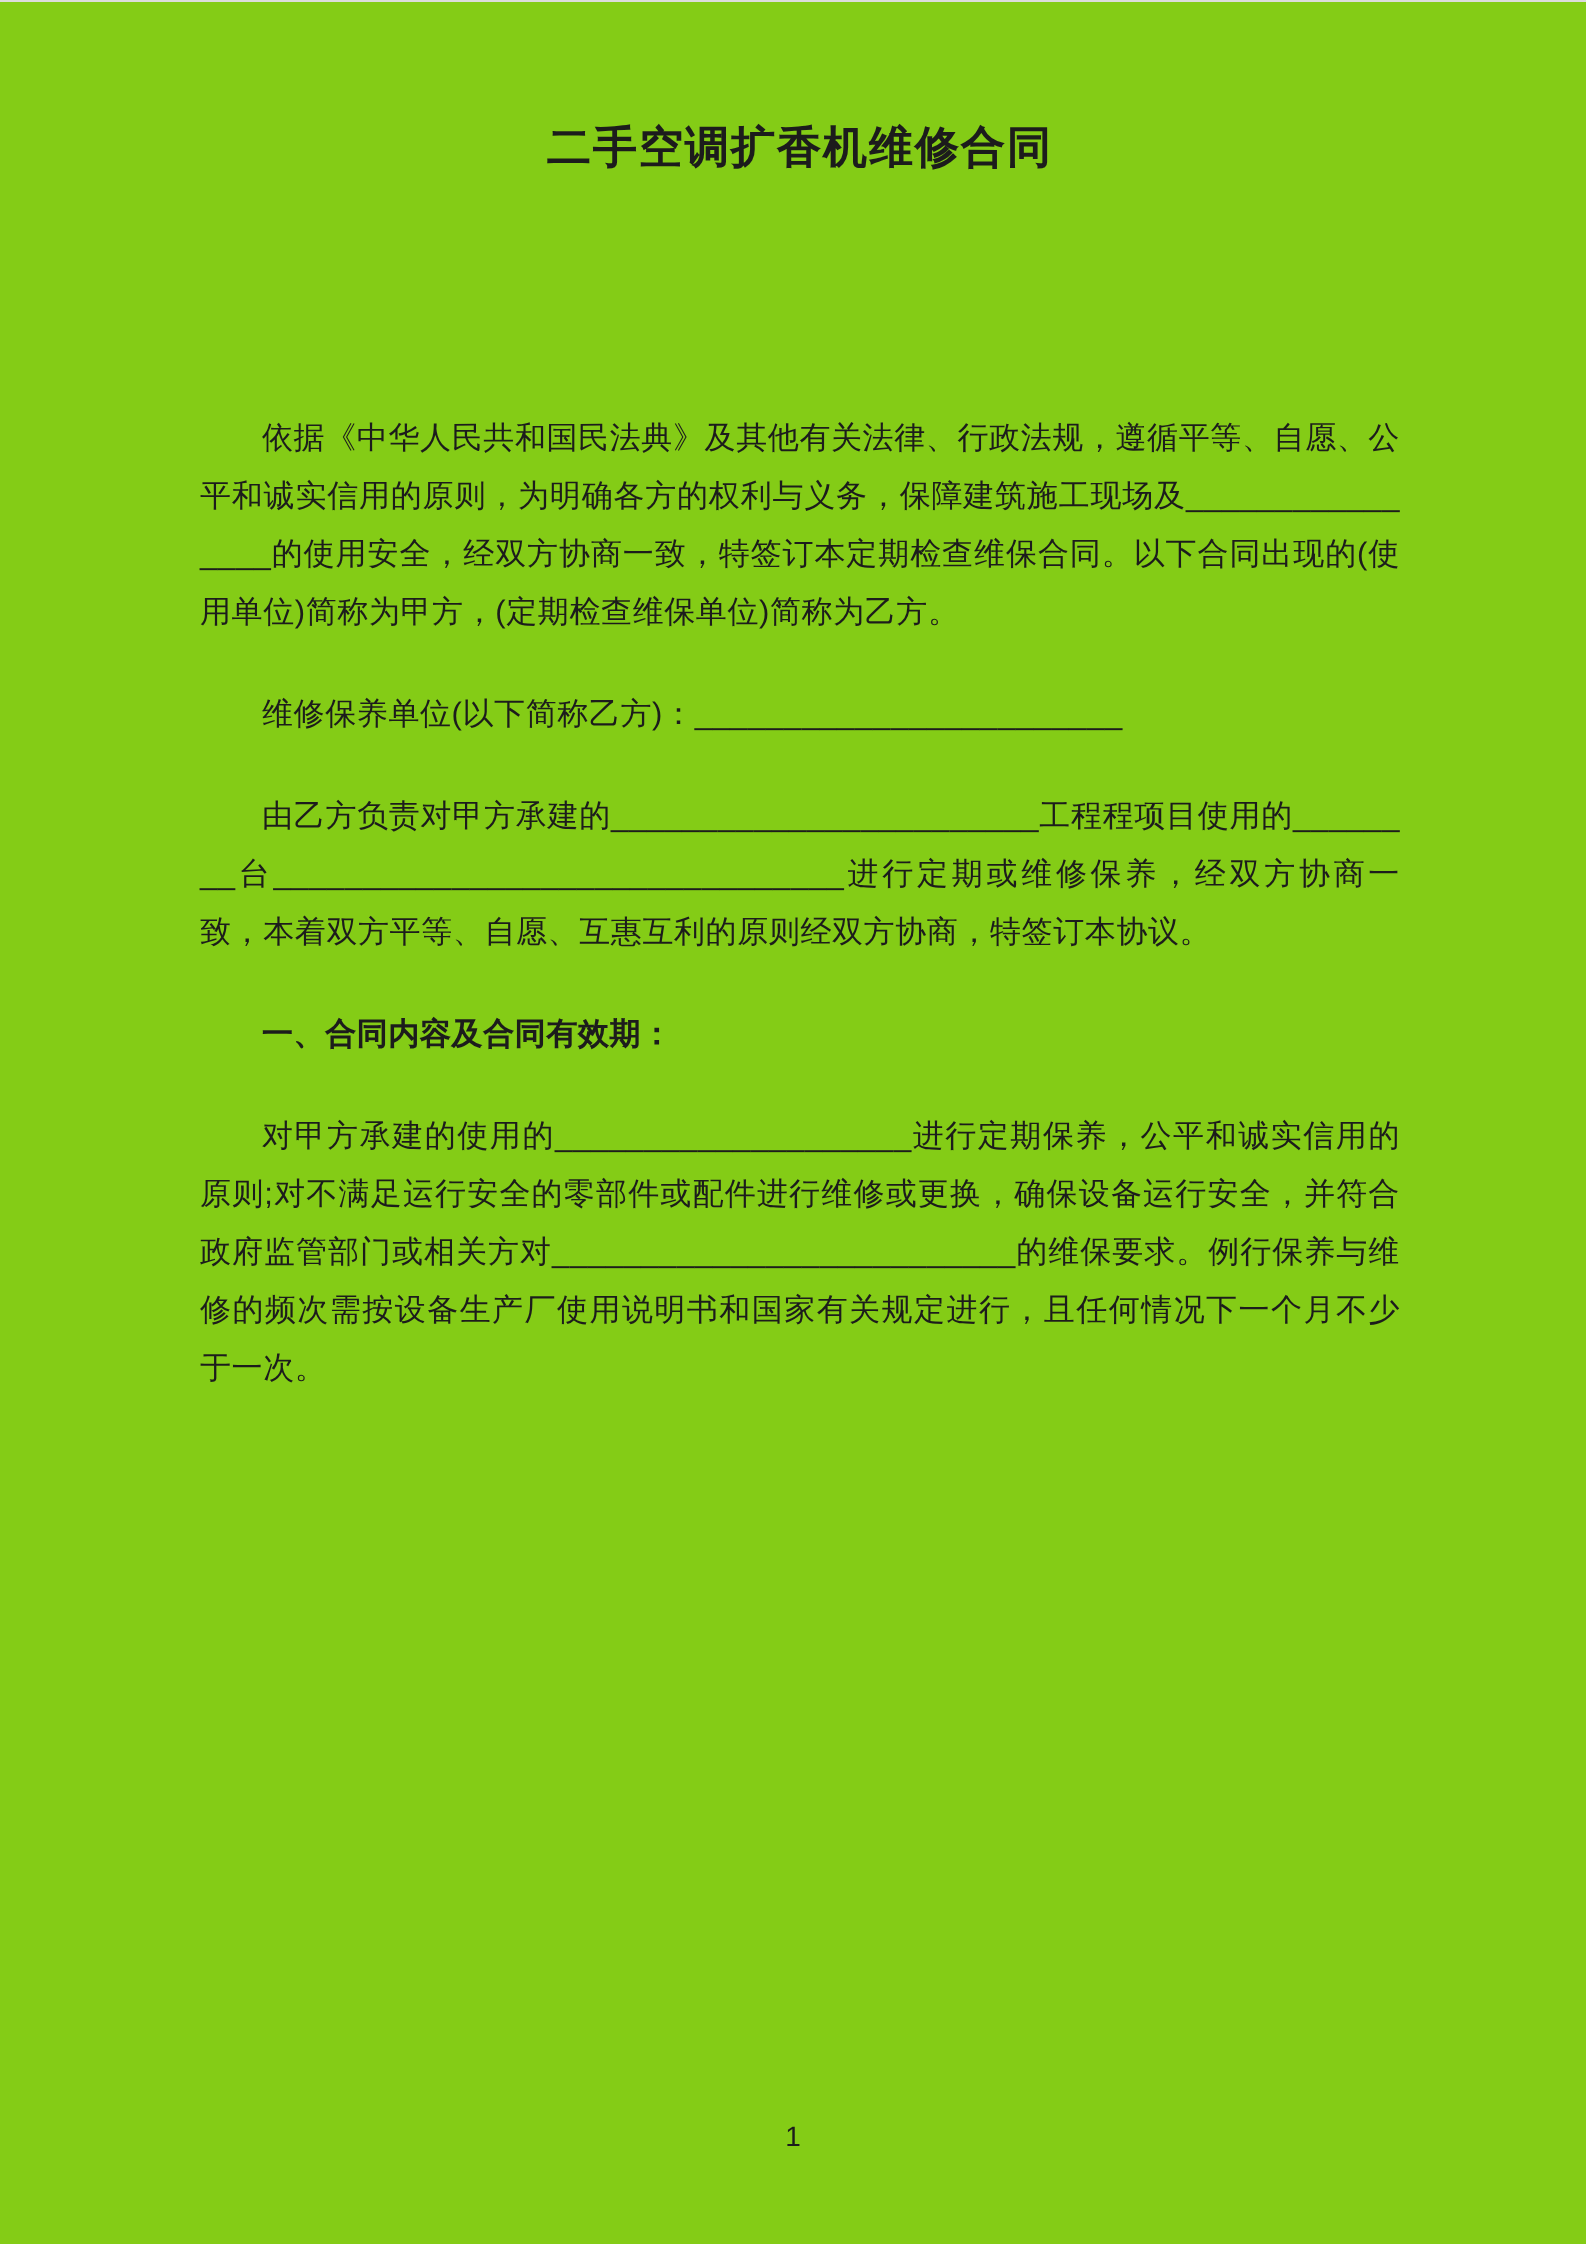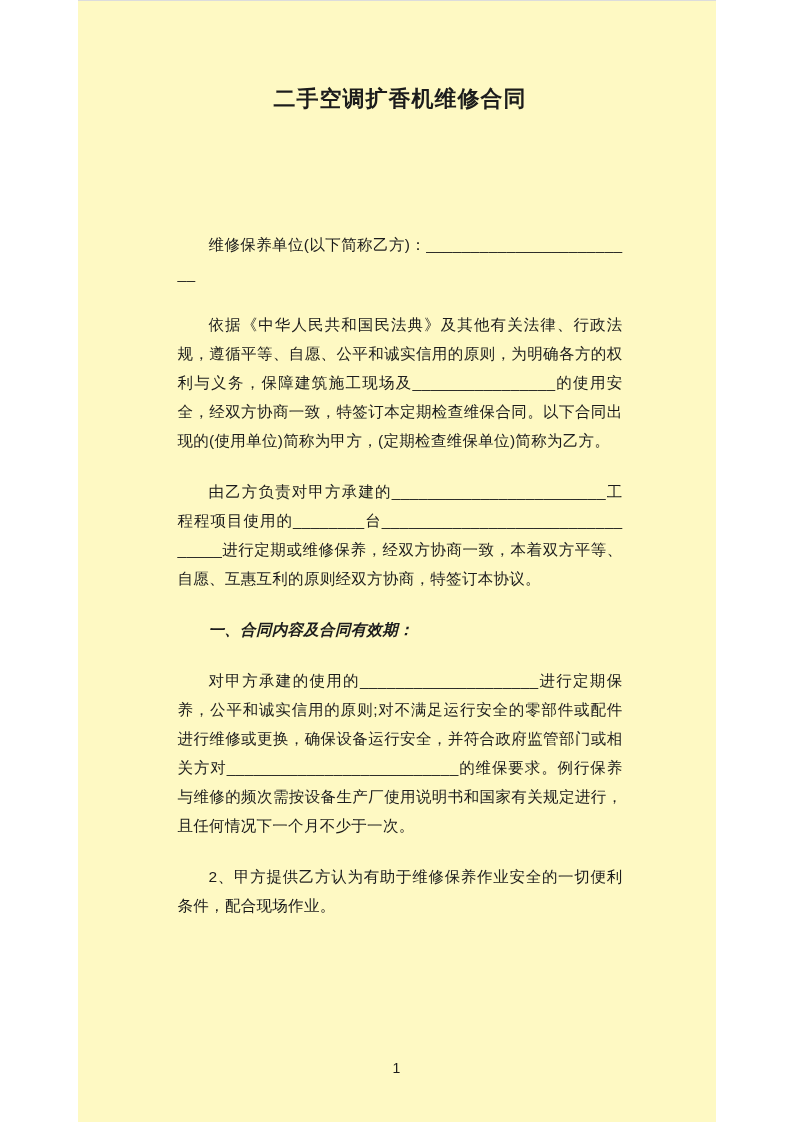--- a/index.html
+++ b/index.html
@@ -2,27 +2,27 @@
 <html><head>
 <meta charset="utf-8">
 <style>
   html, body {
     margin: 0;
     padding: 0;
     background: #ffffff;
   }
   .page {
     position: relative;
-    width: 638px;
+    width: 793px;
     height: 1122px;
     box-sizing: border-box;
     margin: 0 auto;
-    background: #fef9c3;
+    background: #84cc16;
     border-top: 1px solid #dcdcdc;
-    padding: 83px 93px 0 100px;
+    padding: 58px 93px 0 100px;
     font-family: "Liberation Sans", "DejaVu Sans", sans-serif;
     color: #1c1c1c;
     overflow: hidden;
   }
   .title {
     margin: 0 0 116px 0;
     font-size: 22px;
     font-weight: bold;
     text-align: center;
     letter-spacing: 1px;
@@ -32,49 +32,47 @@
     font-size: 15.5px;
     line-height: 29px;
     text-align: justify;
     text-indent: 2em;
     word-break: break-all;
     letter-spacing: 0.3px;
   }
   .heading {
     font-weight: bold;
     letter-spacing: 0.3px;
-    font-style: italic;
   }
   .page-number {
     position: absolute;
     bottom: 46px;
     left: 0;
     width: 100%;
     text-align: center;
     font-size: 14px;
     color: #1c1c1c;
   }
 </style>
 </head>
 <body>
 
 <div class="page">
 
   <h1 class="title">二手空调扩香机维修合同</h1>
 
 
+  <p class="para">依据《中华人民共和国民法典》及其他有关法律、行政法规，遵循平等、自愿、公平和诚实信用的原则，为明确各方的权利与义务，保障建筑施工现场及________________的使用安全，经双方协商一致，特签订本定期检查维保合同。以下合同出现的(使用单位)简称为甲方，(定期检查维保单位)简称为乙方。</p>
+
   <p class="para">维修保养单位(以下简称乙方)：________________________</p>
-
-  <p class="para">依据《中华人民共和国民法典》及其他有关法律、行政法规，遵循平等、自愿、公平和诚实信用的原则，为明确各方的权利与义务，保障建筑施工现场及________________的使用安全，经双方协商一致，特签订本定期检查维保合同。以下合同出现的(使用单位)简称为甲方，(定期检查维保单位)简称为乙方。</p>
 
   <p class="para">由乙方负责对甲方承建的________________________工程程项目使用的________台________________________________进行定期或维修保养，经双方协商一致，本着双方平等、自愿、互惠互利的原则经双方协商，特签订本协议。</p>
 
   <p class="para heading">一、合同内容及合同有效期：</p>
 
   <p class="para">对甲方承建的使用的____________________进行定期保养，公平和诚实信用的原则;对不满足运行安全的零部件或配件进行维修或更换，确保设备运行安全，并符合政府监管部门或相关方对__________________________的维保要求。例行保养与维修的频次需按设备生产厂使用说明书和国家有关规定进行，且任何情况下一个月不少于一次。</p>
 
 
 
-  <p class="para">2、甲方提供乙方认为有助于维修保养作业安全的一切便利条件，配合现场作业。</p>
 
   <div class="page-number">1</div>
 
 </div>
 
 </body></html>

